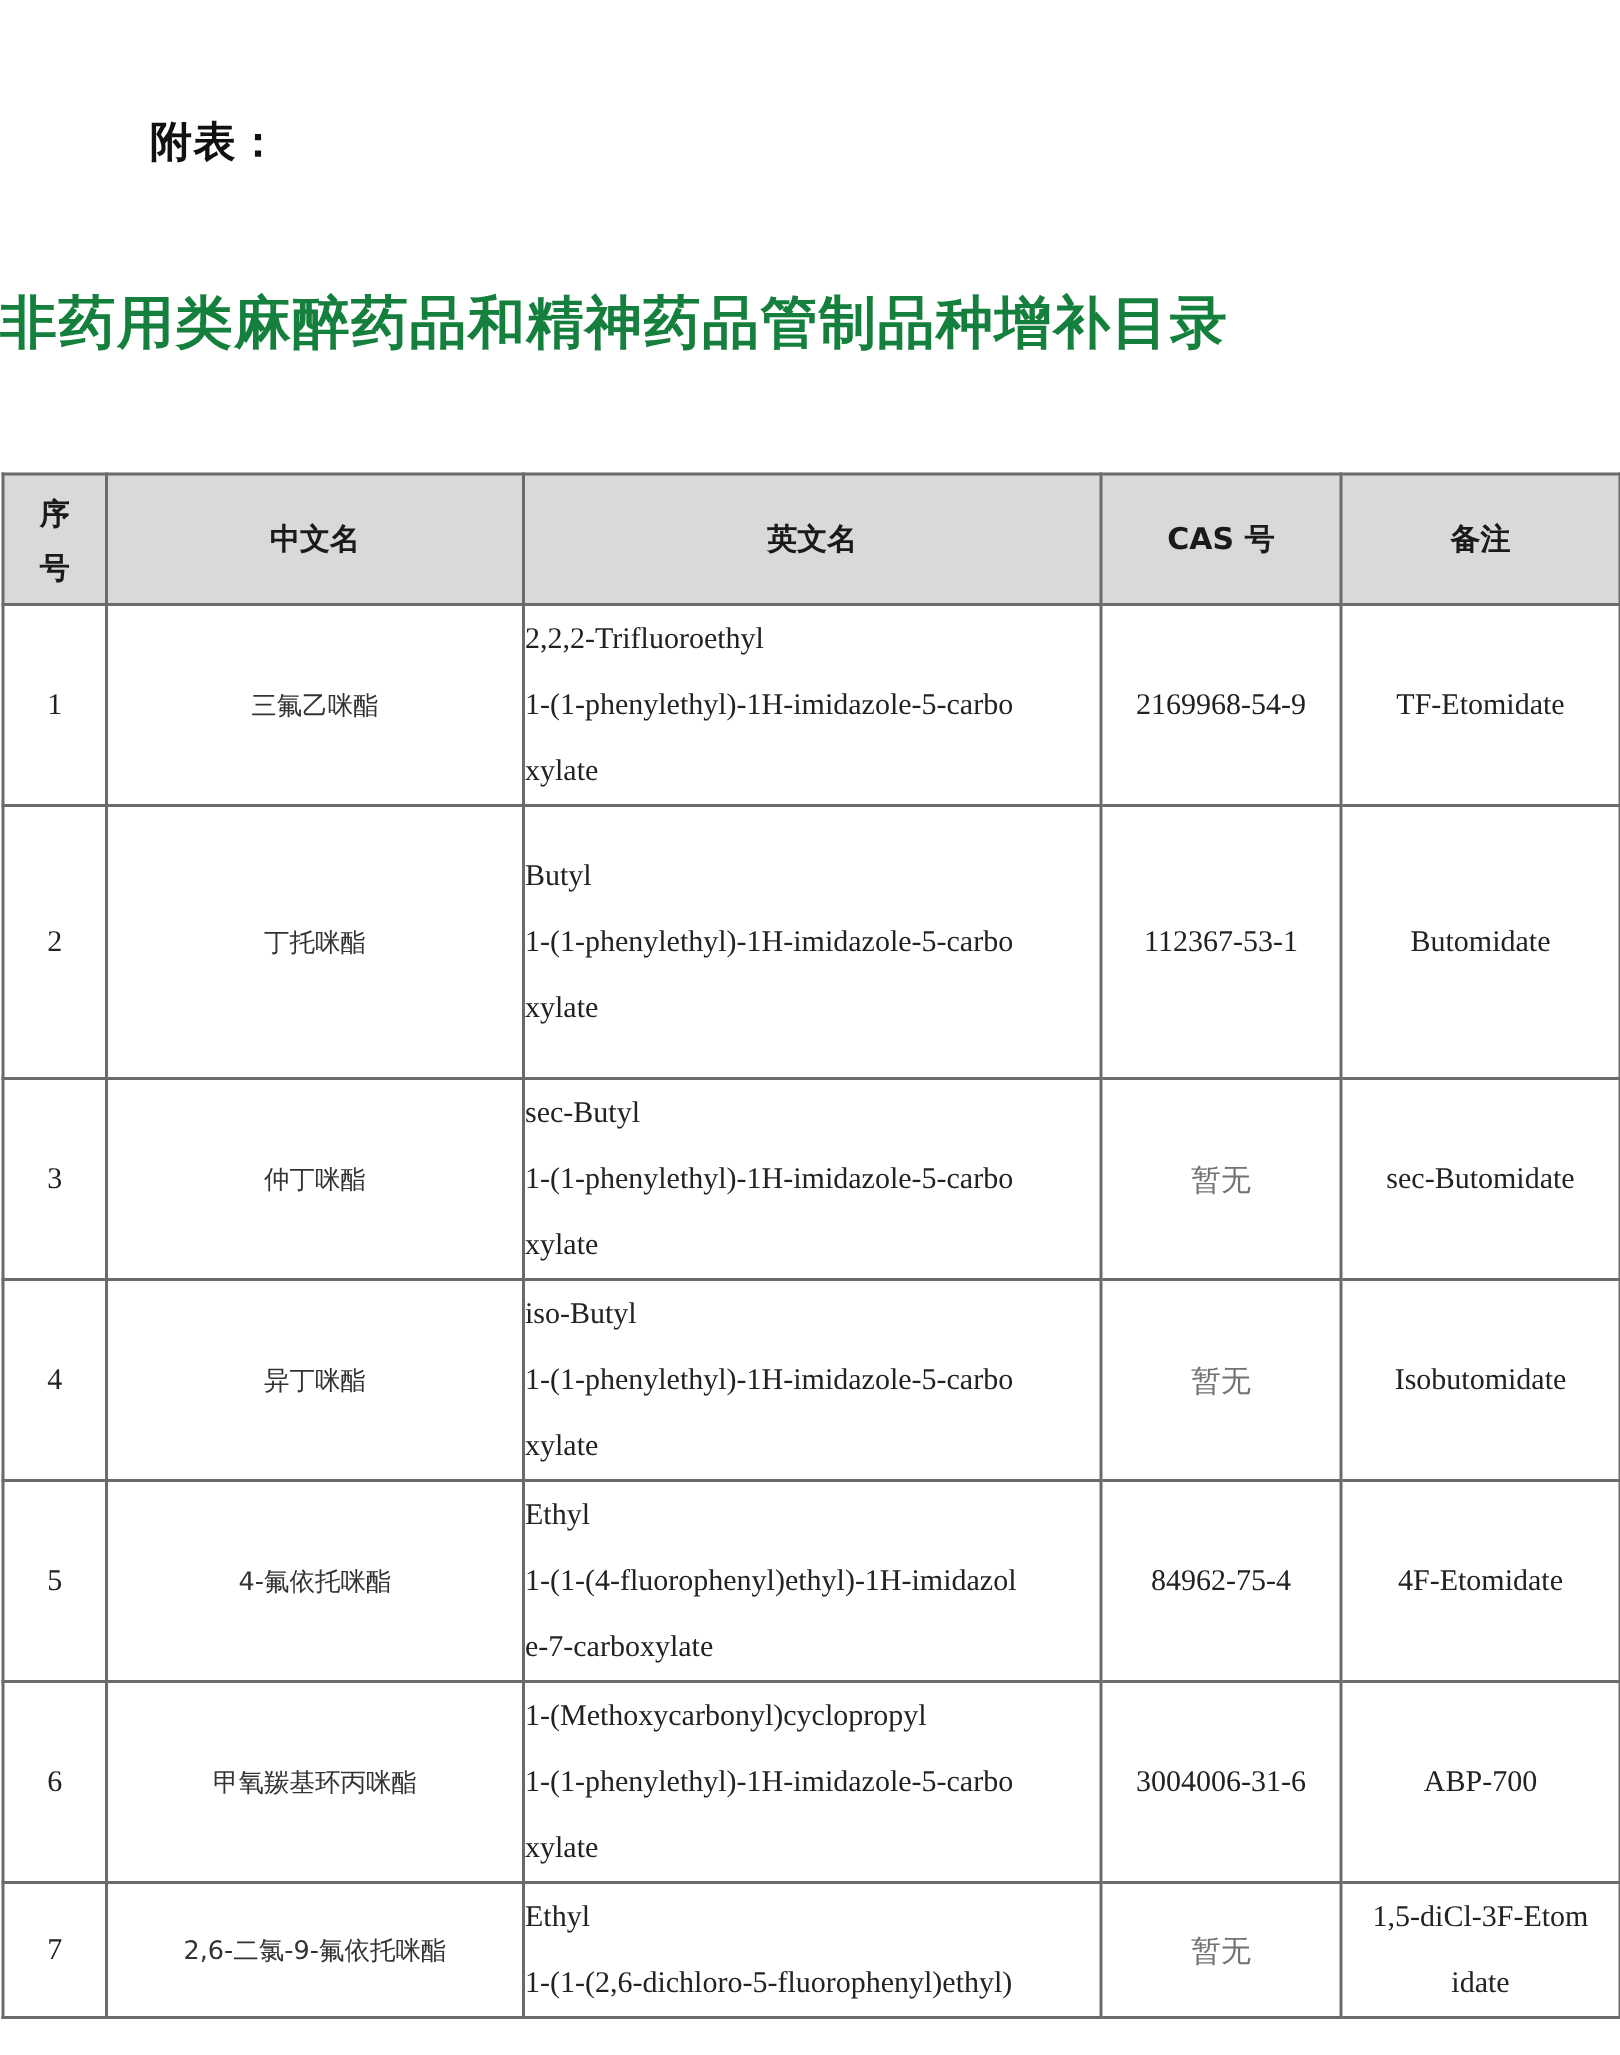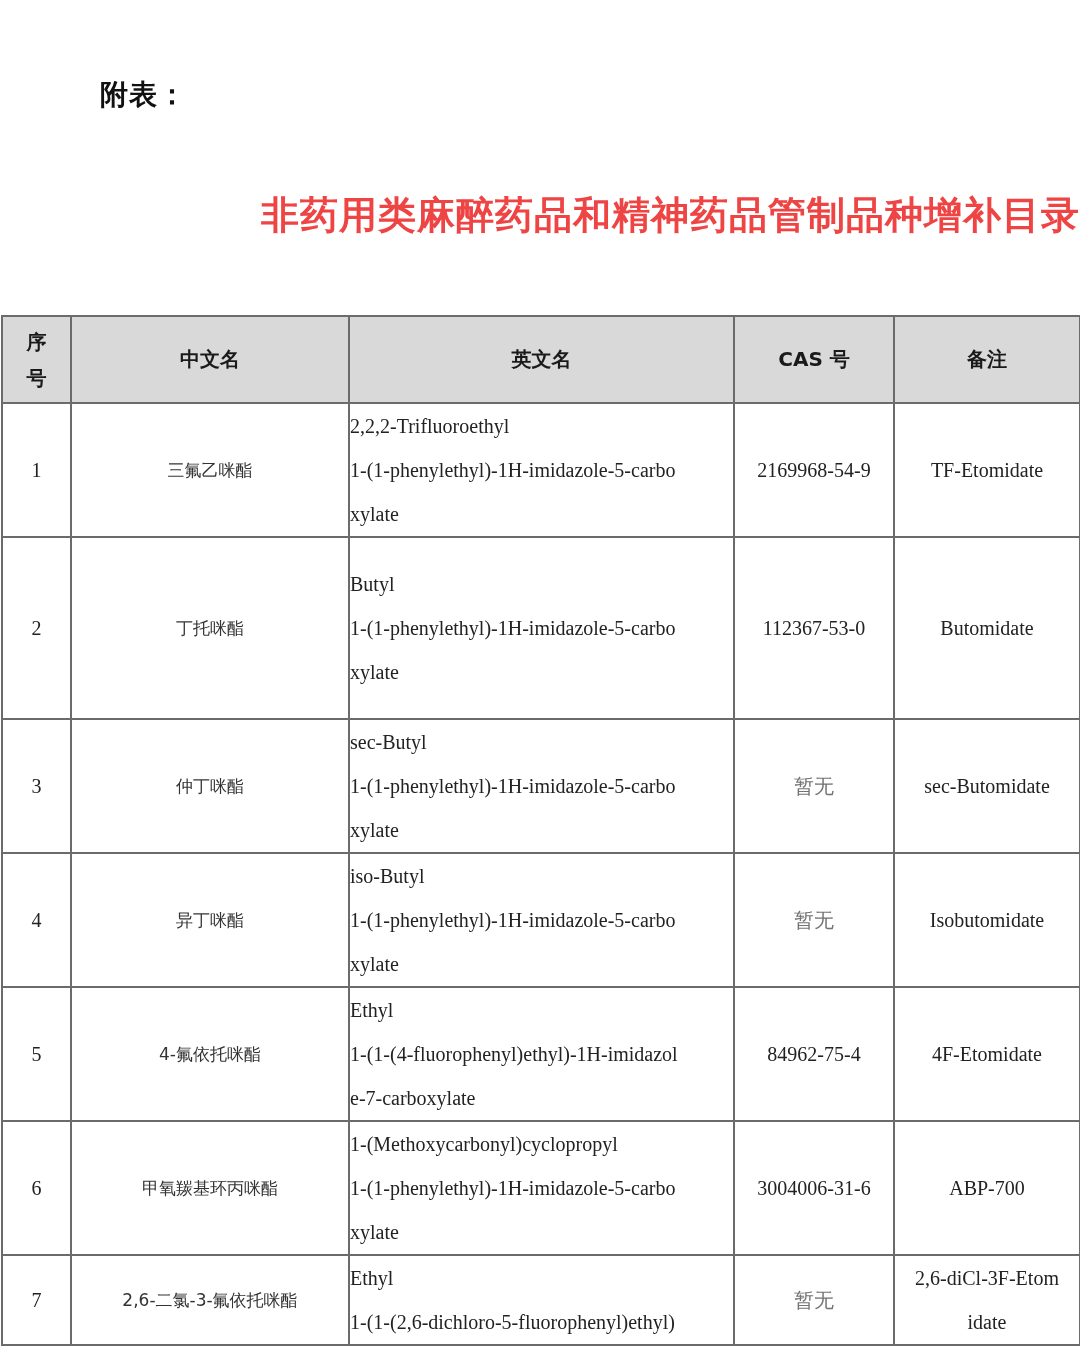--- a/index.html
+++ b/index.html
@@ -4,22 +4,22 @@
 <style>
   html, body { margin: 0; padding: 0; background: #ffffff; }
   body { width: 1080px; height: 1370px; position: relative; overflow: hidden; color: #1a1a1a; }
   .doc { position: absolute; left: 0; top: 0; width: 1080px; height: 1370px; }
   .attach-label {
     position: absolute; left: 100px; top: 76px;
     font-family: "DejaVu Sans", sans-serif; font-size: 28px; font-weight: bold; color: #111;
     letter-spacing: 1px;
   }
   .doc-title {
-    position: absolute; left: 0; top: 190px; width: 1080px; text-align: right;
-    font-family: "DejaVu Serif", serif; font-size: 38px; font-weight: bold; color: #ef4444;
+    position: absolute; left: 0; top: 190px; width: 1080px; text-align: left;
+    font-family: "DejaVu Serif", serif; font-size: 38px; font-weight: bold; color: #15803d;
     letter-spacing: 1px;
   }
   table.catalog {
     position: absolute; left: 1px; top: 315px;
     border-collapse: collapse; table-layout: fixed; width: 1078px;
     font-family: "Liberation Serif", serif; font-size: 20px; color: #222;
   }
   table.catalog th, table.catalog td {
     border: 2px solid #6b6b6b; padding: 0; vertical-align: middle;
   }
@@ -86,21 +86,21 @@
         </td>
       </tr>
       <tr class="r2">
         <td>2</td>
         <td class="cn">丁托咪酯</td>
         <td class="en">
           <div>Butyl</div>
           <div>1-(1-phenylethyl)-1H-imidazole-5-carbo</div>
           <div>xylate</div>
         </td>
-        <td>112367-53-0</td>
+        <td>112367-53-1</td>
         <td class="note">
           <div>Butomidate</div>
         </td>
       </tr>
       <tr class="r3">
         <td>3</td>
         <td class="cn">仲丁咪酯</td>
         <td class="en">
           <div>sec-Butyl</div>
           <div>1-(1-phenylethyl)-1H-imidazole-5-carbo</div>
@@ -145,26 +145,26 @@
           <div>1-(1-phenylethyl)-1H-imidazole-5-carbo</div>
           <div>xylate</div>
         </td>
         <td>3004006-31-6</td>
         <td class="note">
           <div>ABP-700</div>
         </td>
       </tr>
       <tr class="r7">
         <td>7</td>
-        <td class="cn">2,6-二氯-3-氟依托咪酯</td>
+        <td class="cn">2,6-二氯-9-氟依托咪酯</td>
         <td class="en">
           <div>Ethyl</div>
           <div>1-(1-(2,6-dichloro-5-fluorophenyl)ethyl)</div>
         </td>
         <td class="cas-cn">暂无</td>
         <td class="note">
-          <div>2,6-diCl-3F-Etom</div>
+          <div>1,5-diCl-3F-Etom</div>
           <div>idate</div>
         </td>
       </tr>
     </tbody>
   </table>
 </div>
 
 </body></html>

